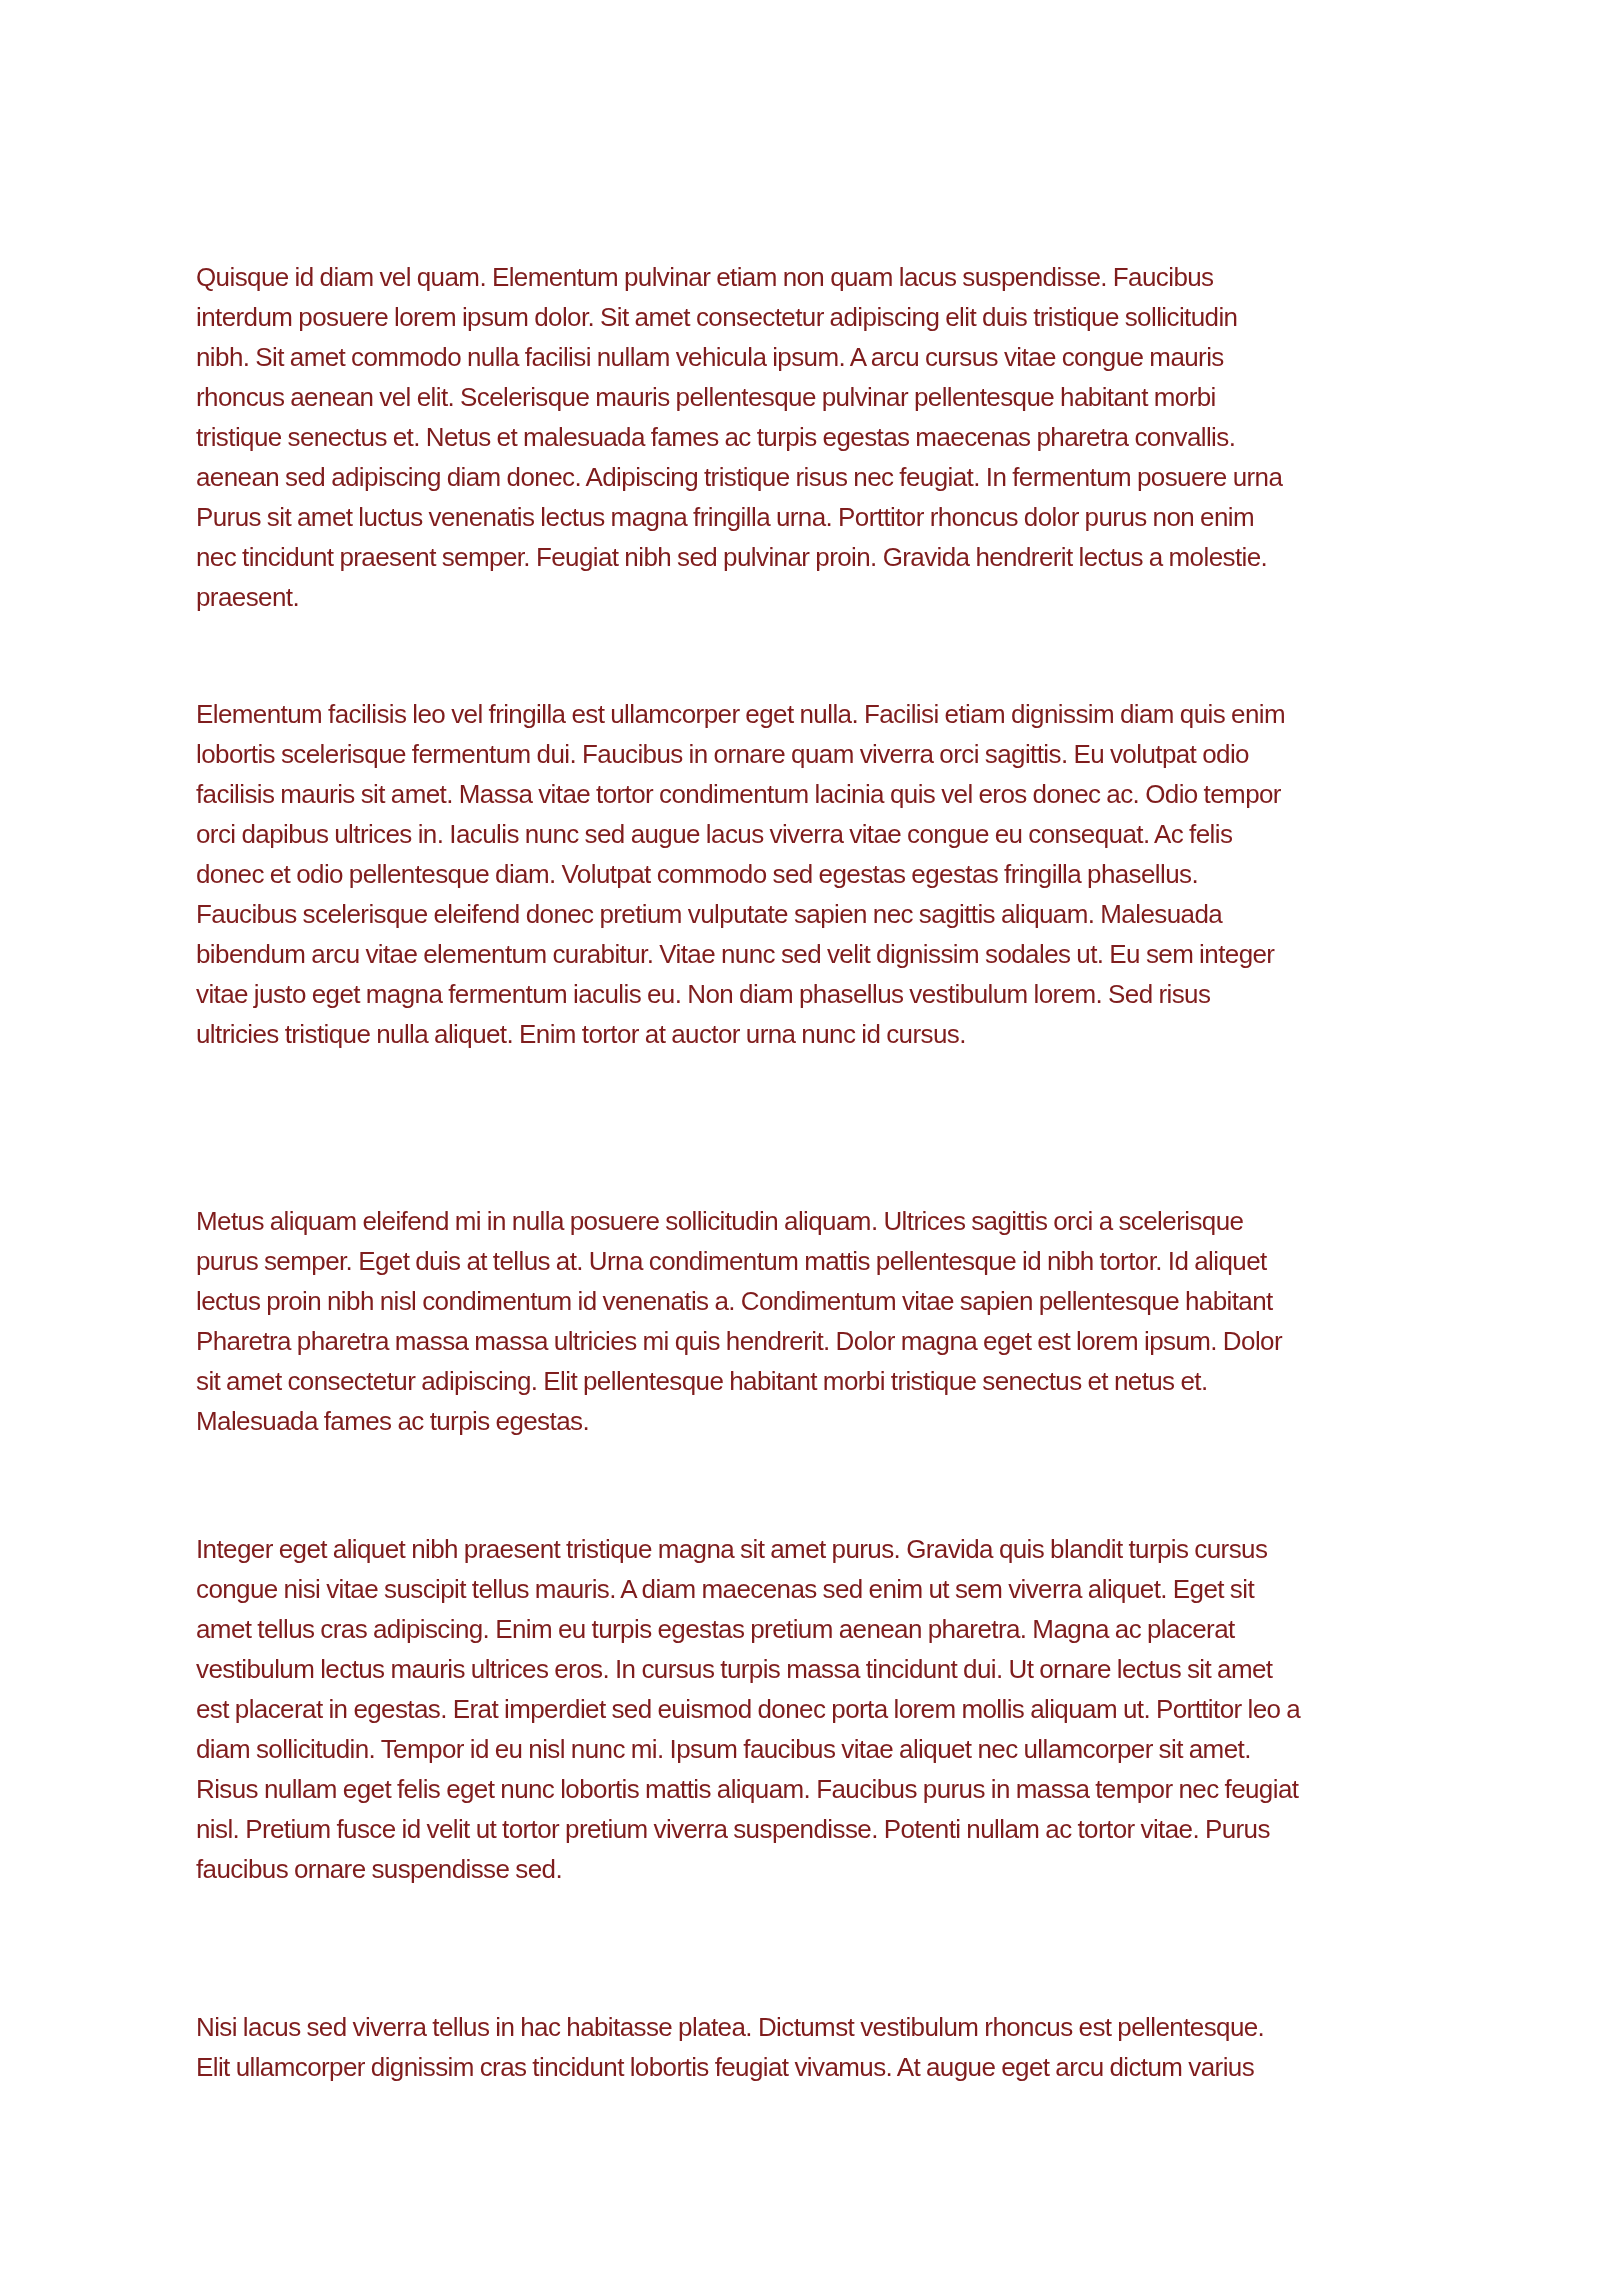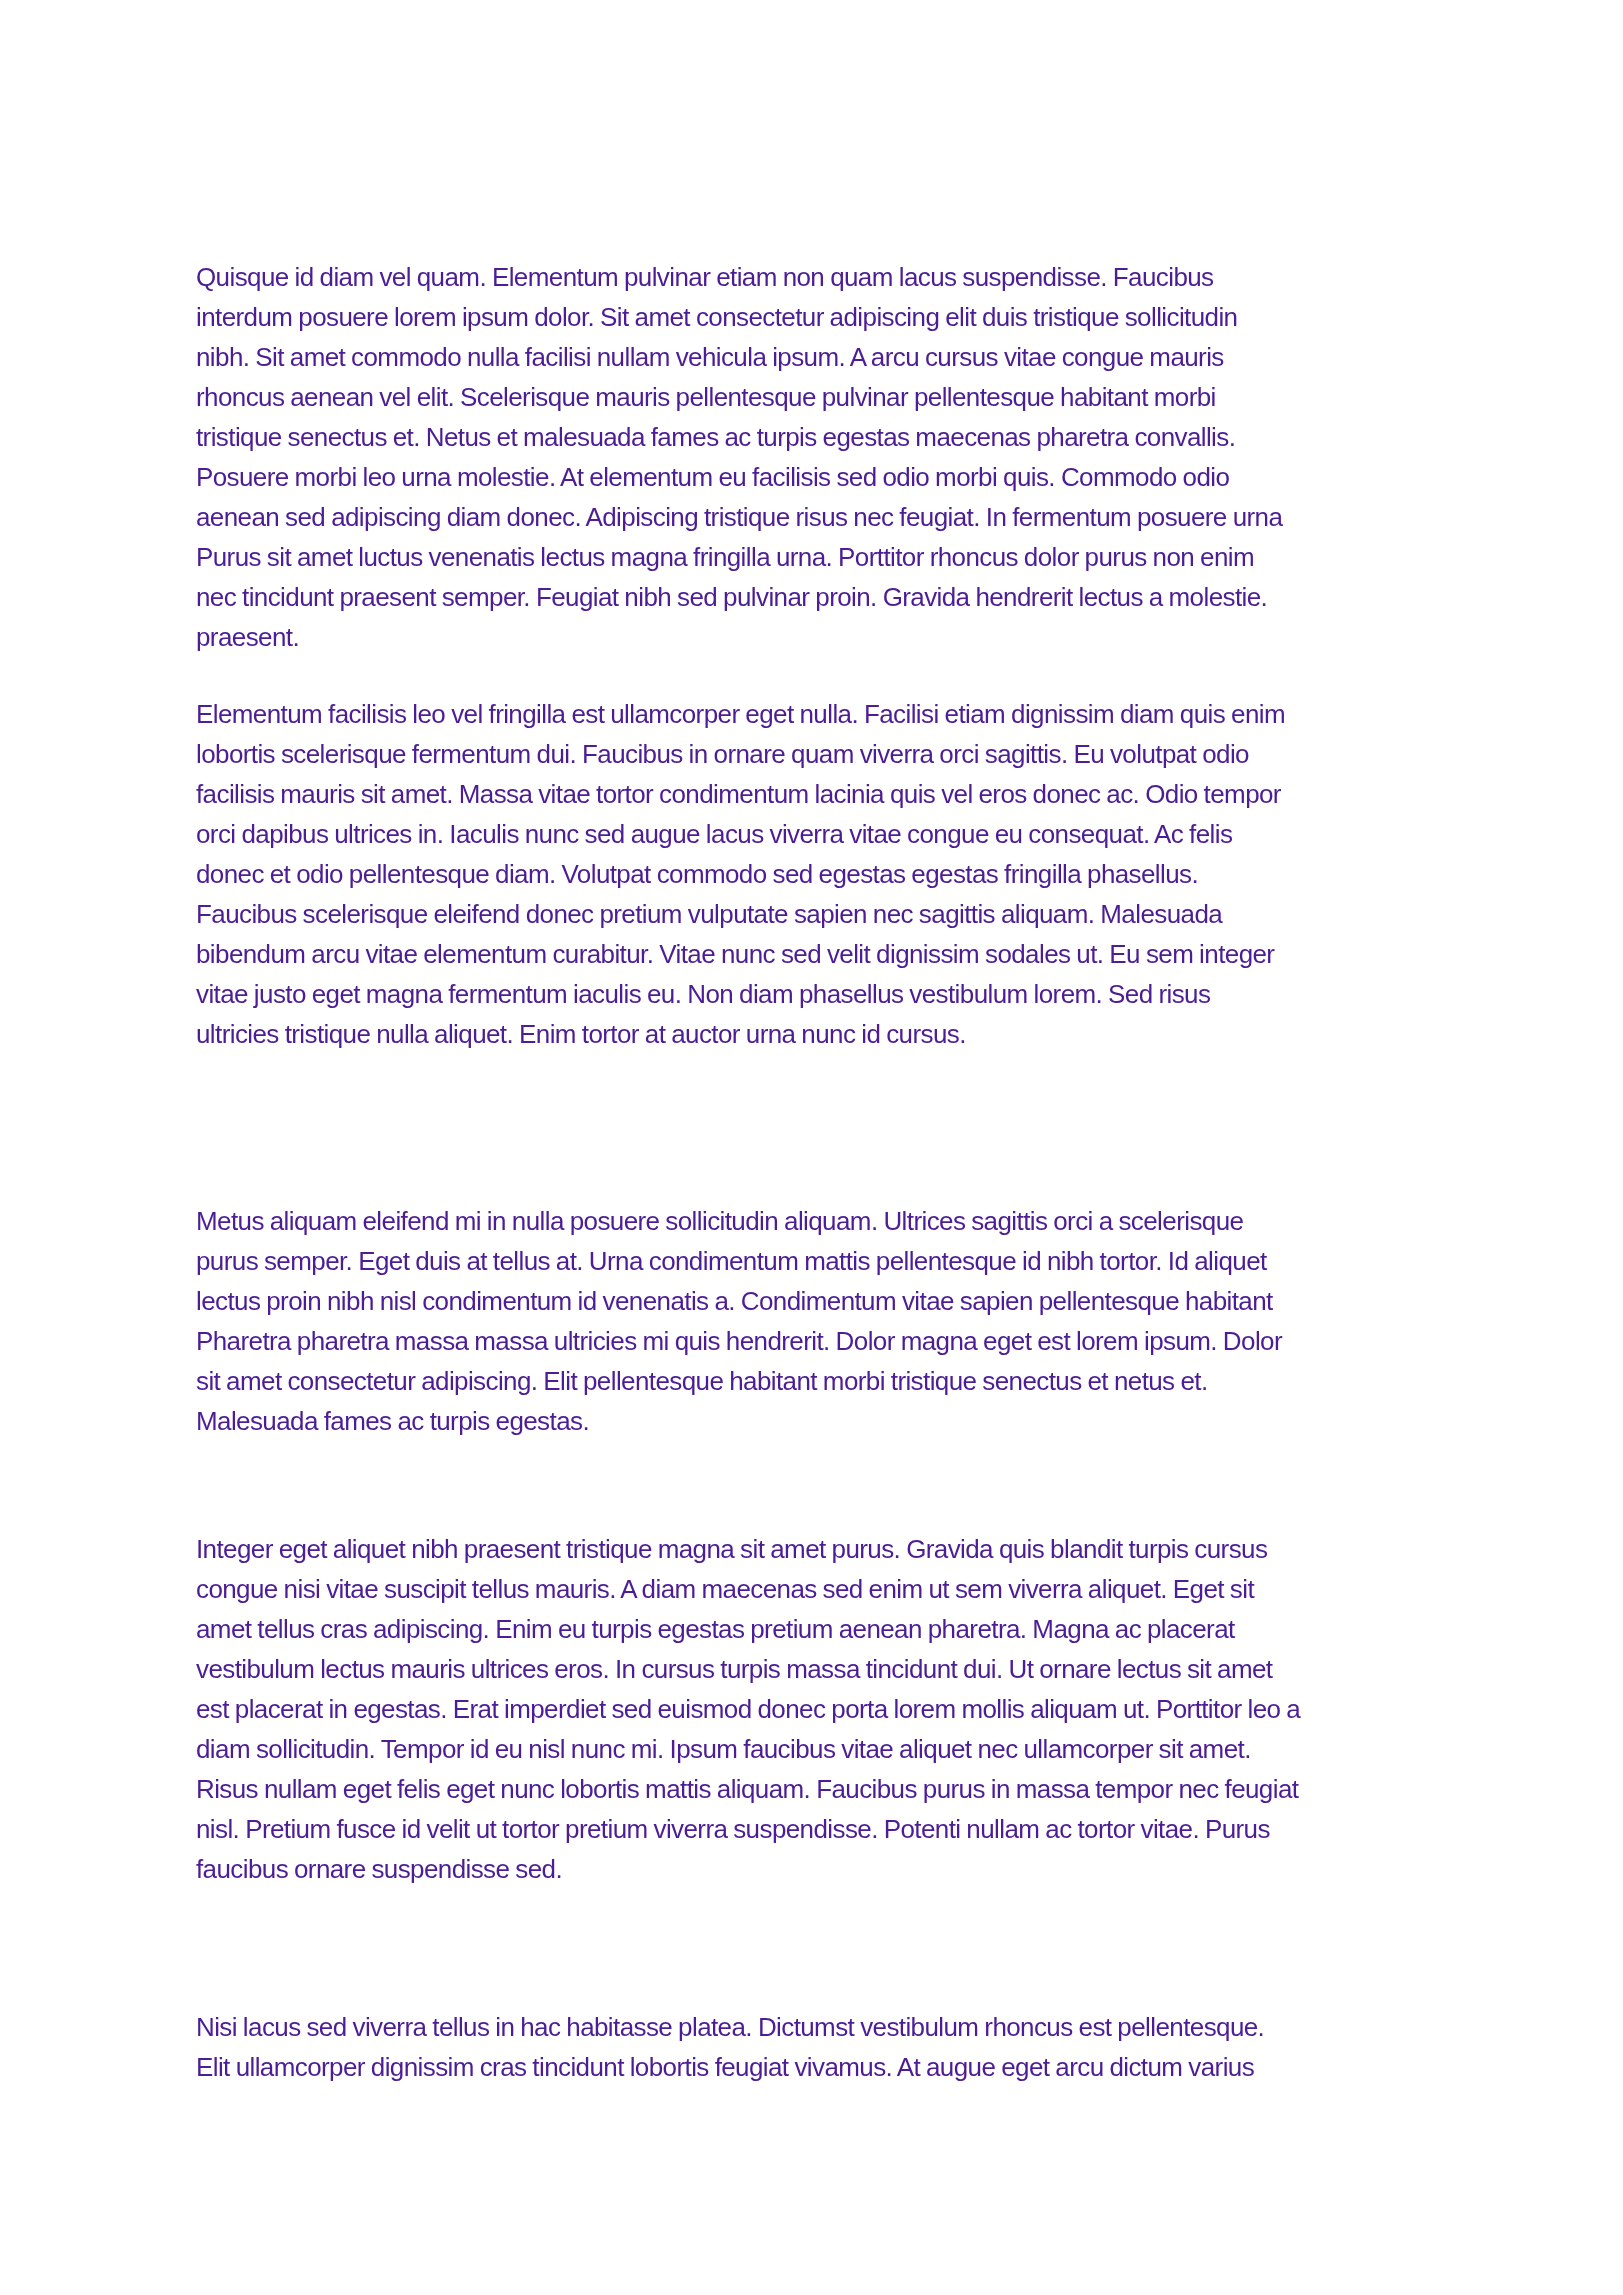--- a/index.html
+++ b/index.html
@@ -22,21 +22,21 @@
       background: #ffffff;
     }
     .paragraph {
       position: absolute;
       left: 196px;
       width: 1243px;
       margin: 0;
       font-family: "Liberation Sans", sans-serif;
       font-size: 26px;
       line-height: 40px;
-      color: #4c1d95;
+      color: #7f1d1d;
       letter-spacing: -0.6px;
       word-spacing: -0.7px;
     }
     .line {
       display: block;
       white-space: nowrap;
     }
     #p0 { top: 257px; }
     #p1 { top: 694px; }
     #p2 { top: 1169px; margin-top: 32px; }
@@ -46,21 +46,20 @@
 </head>
 <body>
 
 <div class="page">
   <p class="paragraph" id="p0">
       <span class="line">Quisque id diam vel quam. Elementum pulvinar etiam non quam lacus suspendisse. Faucibus</span>
       <span class="line">interdum posuere lorem ipsum dolor. Sit amet consectetur adipiscing elit duis tristique sollicitudin</span>
       <span class="line">nibh. Sit amet commodo nulla facilisi nullam vehicula ipsum. A arcu cursus vitae congue mauris</span>
       <span class="line">rhoncus aenean vel elit. Scelerisque mauris pellentesque pulvinar pellentesque habitant morbi</span>
       <span class="line">tristique senectus et. Netus et malesuada fames ac turpis egestas maecenas pharetra convallis.</span>
-      <span class="line">Posuere morbi leo urna molestie. At elementum eu facilisis sed odio morbi quis. Commodo odio</span>
       <span class="line">aenean sed adipiscing diam donec. Adipiscing tristique risus nec feugiat. In fermentum posuere urna</span>
       <span class="line">Purus sit amet luctus venenatis lectus magna fringilla urna. Porttitor rhoncus dolor purus non enim</span>
       <span class="line">nec tincidunt praesent semper. Feugiat nibh sed pulvinar proin. Gravida hendrerit lectus a molestie.</span>
       <span class="line">praesent.</span>
     </p>
   <p class="paragraph" id="p1">
       <span class="line">Elementum facilisis leo vel fringilla est ullamcorper eget nulla. Facilisi etiam dignissim diam quis enim</span>
       <span class="line">lobortis scelerisque fermentum dui. Faucibus in ornare quam viverra orci sagittis. Eu volutpat odio</span>
       <span class="line">facilisis mauris sit amet. Massa vitae tortor condimentum lacinia quis vel eros donec ac. Odio tempor</span>
       <span class="line">orci dapibus ultrices in. Iaculis nunc sed augue lacus viverra vitae congue eu consequat. Ac felis</span>

